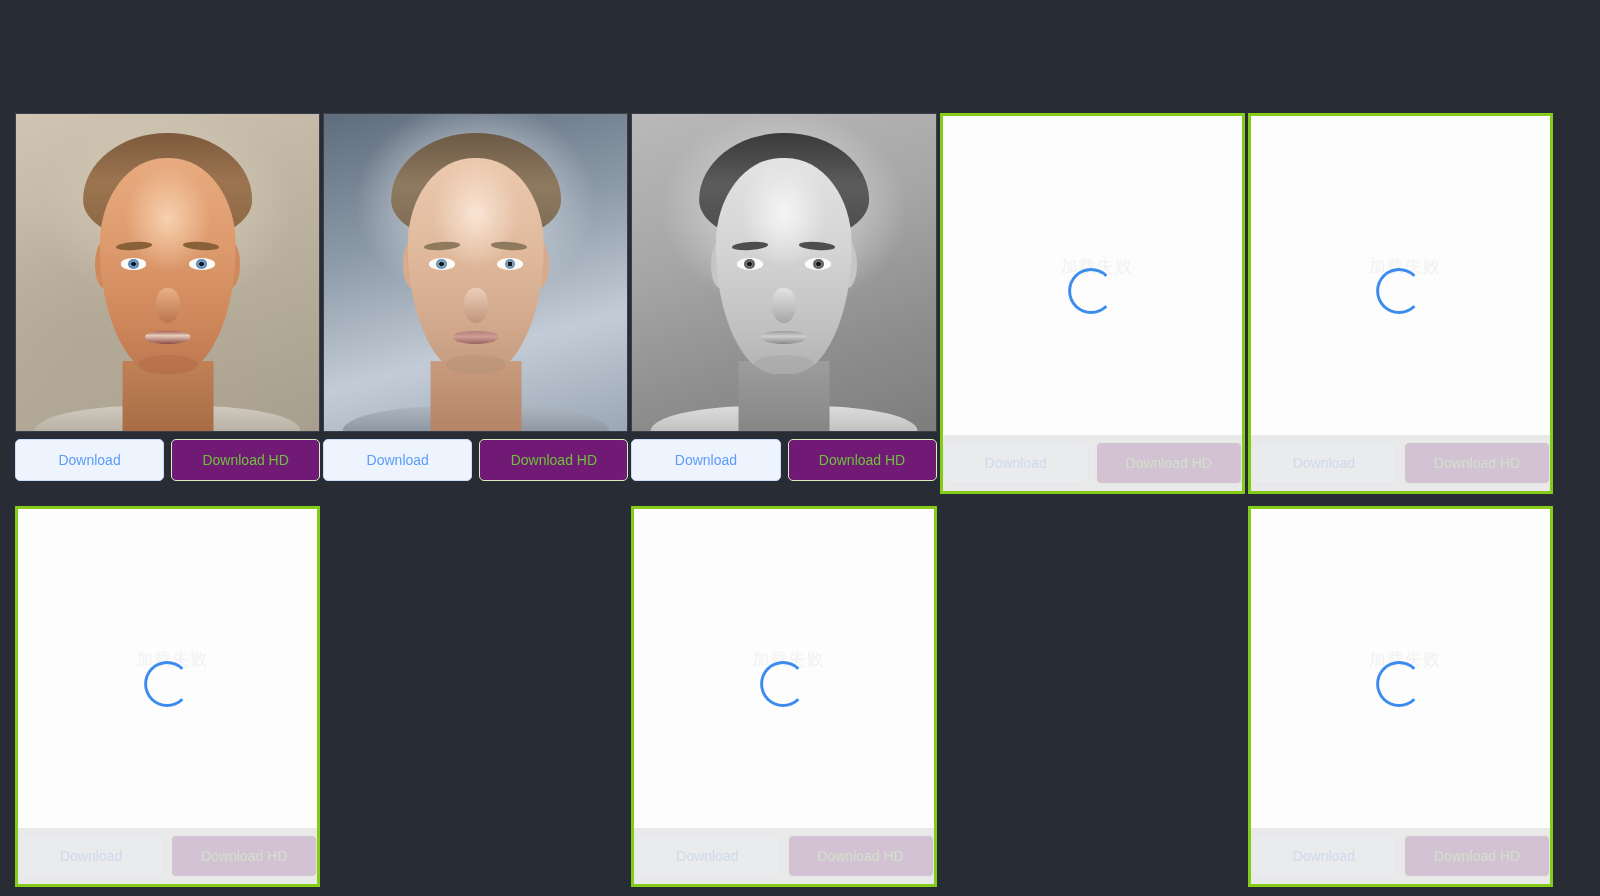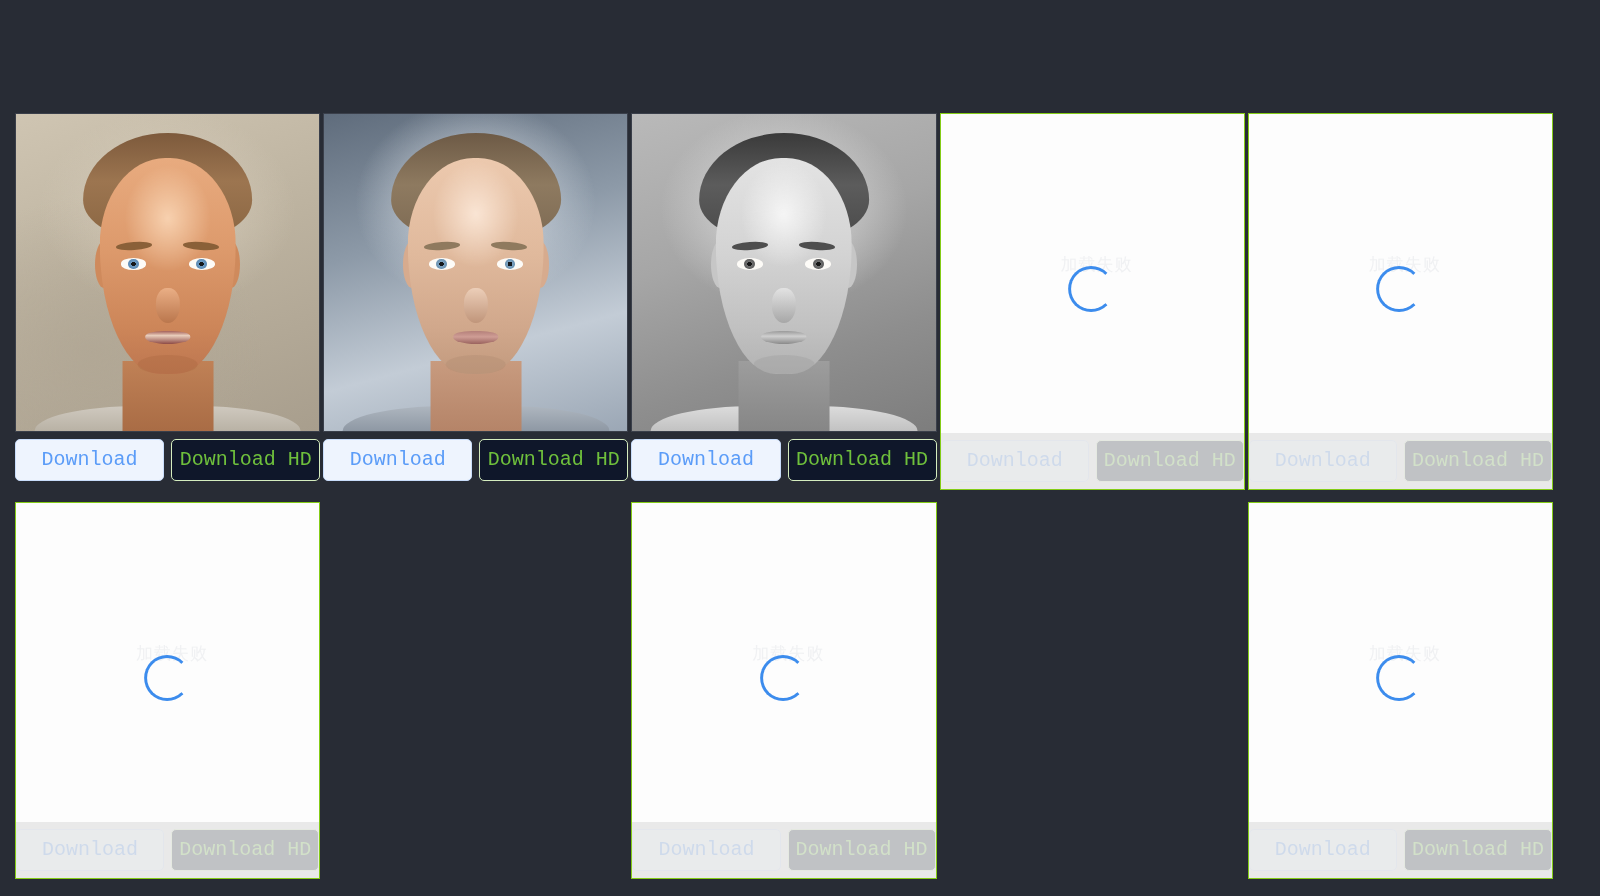--- a/index.html
+++ b/index.html
@@ -46,21 +46,21 @@
     top: 113px;
     width: 1538px;
     display: grid;
     grid-template-columns: repeat(5, 1fr);
     column-gap: 3px;
     row-gap: 12px;
   }
 
   .card {
     background: #ffffff;
-    border: 1px solid #84cc16;
+    border: 3px solid #84cc16;
     display: flex;
     flex-direction: column;
     overflow: hidden;
     position: relative;
   }
   .card.empty {
     background: transparent;
     border: none;
   }
 
@@ -246,36 +246,36 @@
     padding: 7px 0 7px 0;
     display: flex;
     gap: 7px;
     height: 56px;
     align-items: center;
   }
   .btn {
     flex: 1;
     height: 42px;
     border-radius: 5px;
-    font-size: 20px;
-    font-family: Liberation Mono, monospace;
+    font-size: 14px;
+    font-family: Liberation Sans, sans-serif;
     line-height: 1;
     display: flex;
     align-items: center;
     justify-content: center;
     cursor: pointer;
     white-space: nowrap;
   }
   .btn-dl {
     background: #eef4fe;
     border: 1px solid #c9ddfb;
     color: #5b9cf8;
   }
   .btn-hd {
-    background: #0f172a;
+    background: #701a75;
     border: 1px solid #d5edbf;
     color: #6fc03c;
   }
   .card.disabled .card-actions { background: #e9e9e9; }
   .card.disabled .btn { opacity: .18; cursor: default; }
 
   
   .card.loaded .card-actions { background: #282c35; padding-top: 6px; }
   .card.loaded { border: none; background: transparent; }
   .card.loaded .card-media { border: 1px solid #3a3f4a; }

